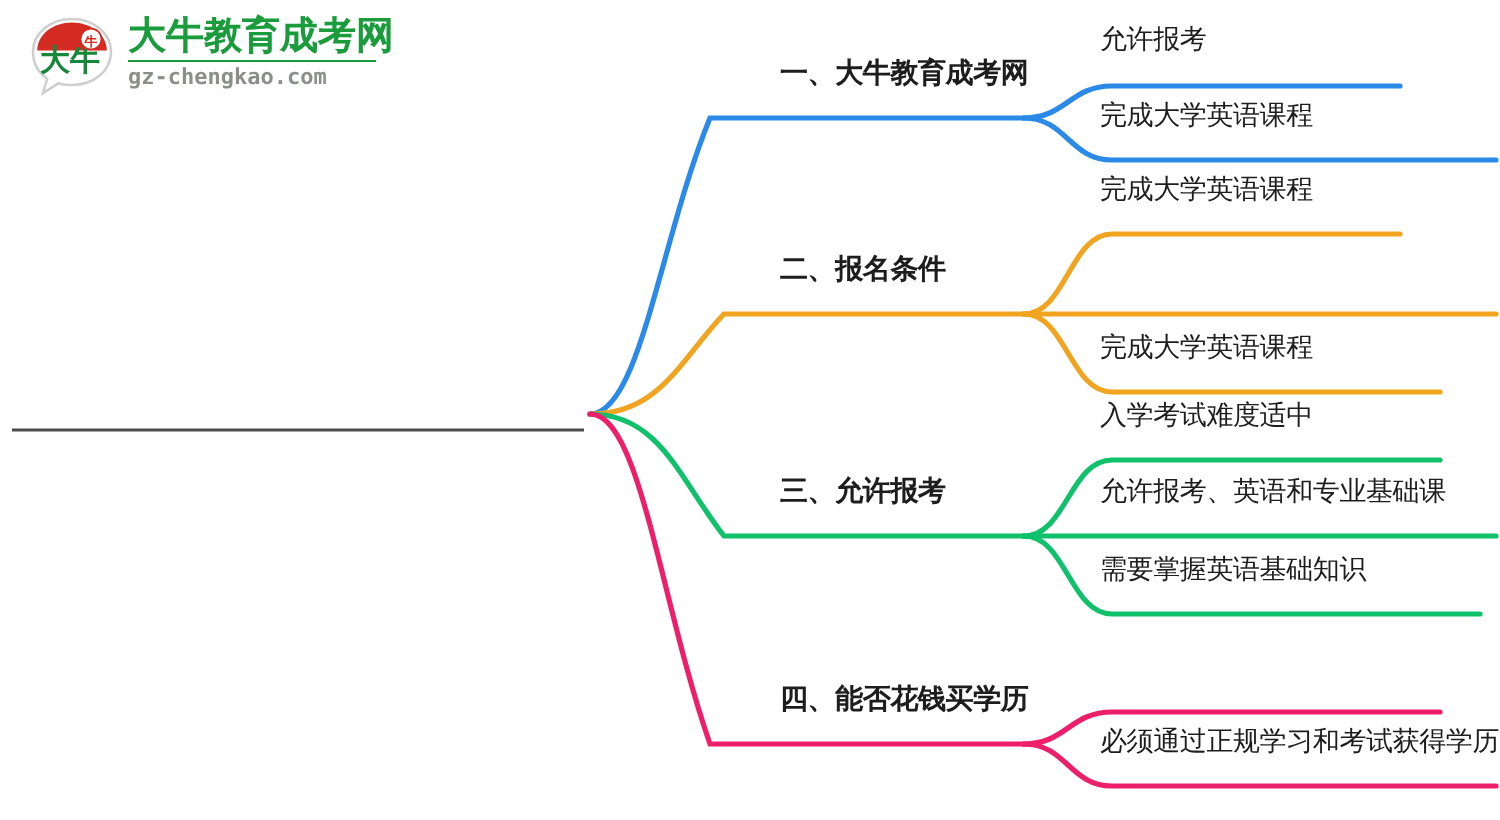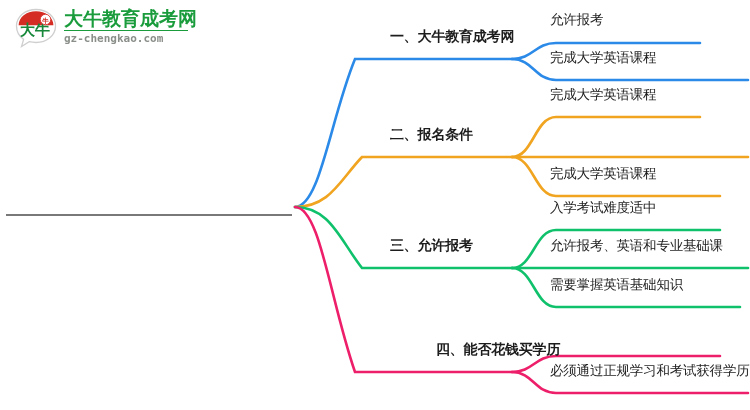--- a/index.html
+++ b/index.html
@@ -100,16 +100,16 @@
 
   <div class="node node-l1" style="left:390px;top:126px;">二、报名条件</div>
   <div class="node node-l2" style="left:550px;top:86px;">完成大学英语课程</div>
   <div class="node node-l2" style="left:550px;top:165px;">完成大学英语课程</div>
 
   <div class="node node-l1" style="left:390px;top:237px;">三、允许报考</div>
   <div class="node node-l2" style="left:550px;top:199px;">入学考试难度适中</div>
   <div class="node node-l2" style="left:550px;top:237px;">允许报考、英语和专业基础课</div>
   <div class="node node-l2" style="left:550px;top:276px;">需要掌握英语基础知识</div>
 
-  <div class="node node-l1" style="left:390px;top:341px;margin-left:46px;">四、能否花钱买学历</div>
+  <div class="node node-l1" style="left:390px;top:341px;">四、能否花钱买学历</div>
   <div class="node node-l2" style="left:550px;top:362px;">必须通过正规学习和考试获得学历</div>
 
 </div>
 
 </body></html>

